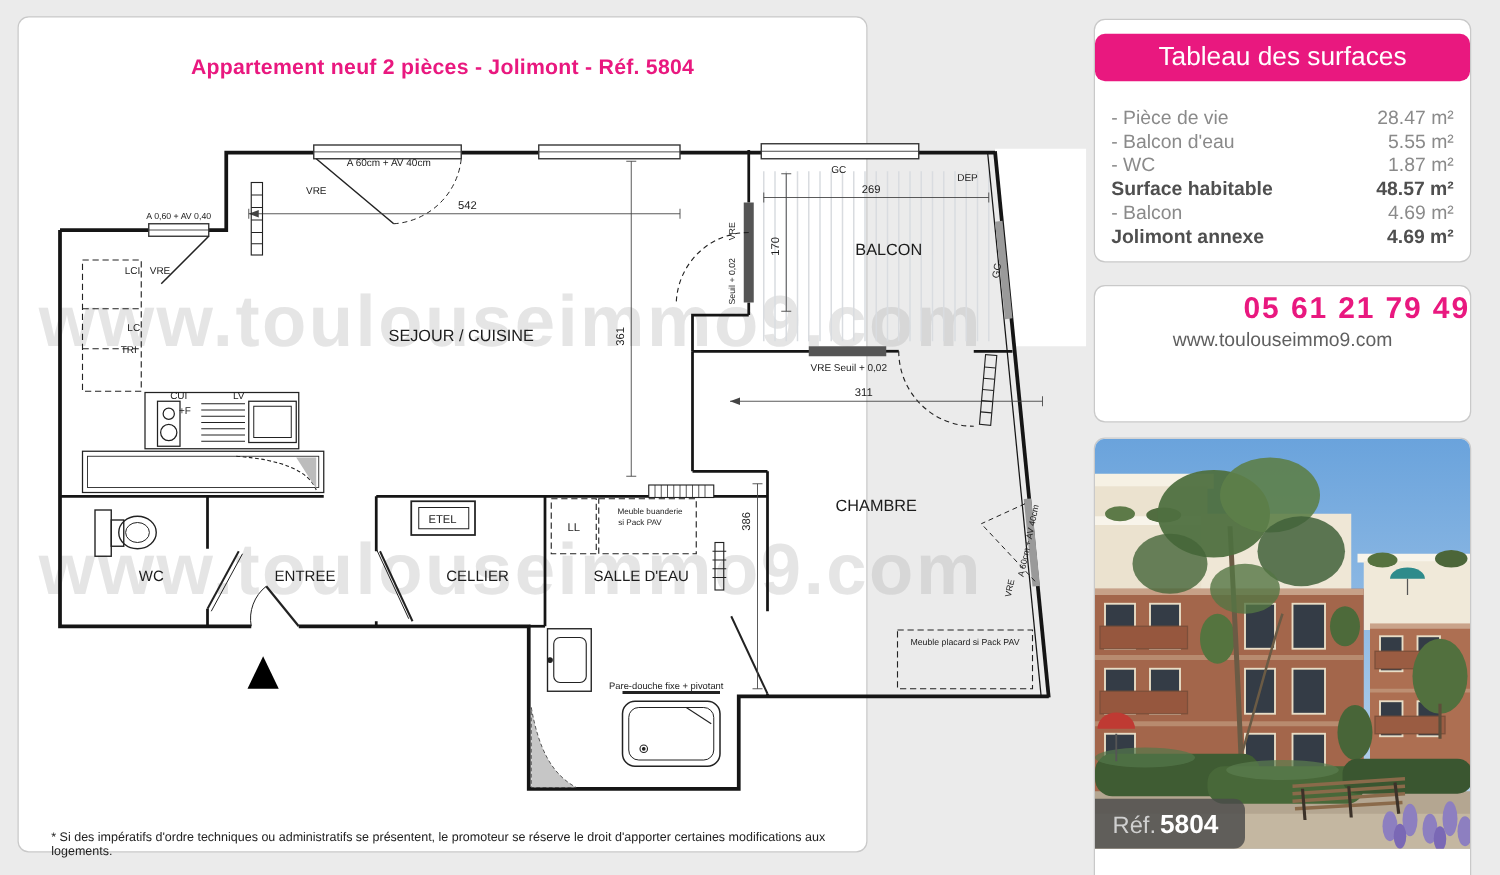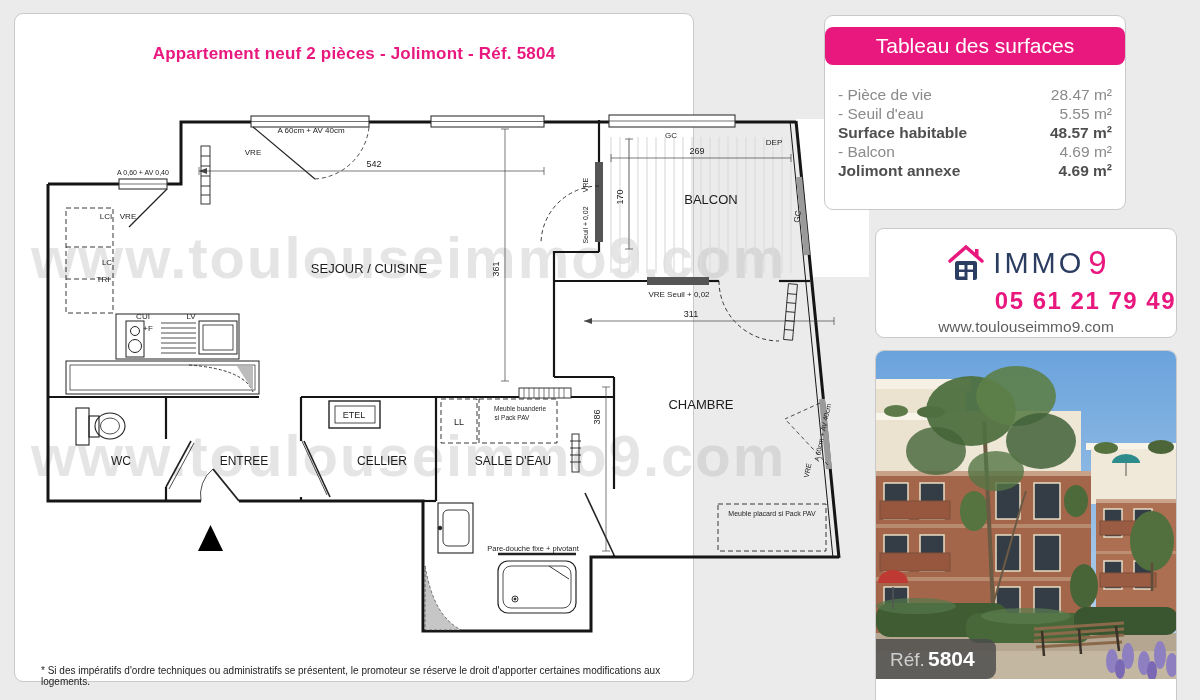--- a/index.html
+++ b/index.html
@@ -10,21 +10,21 @@
   
   #main-panel{left:14px;top:13px;width:680px;height:669px;}
   #plan-title{position:absolute;left:0;top:30px;width:100%;text-align:center;
               color:#e9187f;font-size:17px;font-weight:bold;letter-spacing:.2px;}
   .watermark{position:absolute;left:16px;width:840px;font-size:58px;font-weight:bold;
              letter-spacing:2px;color:rgba(173,173,173,.32);white-space:nowrap;pointer-events:none;}
   #wm1{top:210px;} #wm2{top:408px;}
   #plan-svg{position:absolute;left:24px;top:93px;}
   #disclaimer{position:absolute;left:26px;top:651px;font-size:10px;color:#222;}
   
-  #surfaces-card{left:824px;top:15px;width:302px;height:195px;}
+  #surfaces-card{left:875px;top:15px;width:302px;height:195px;}
   #surfaces-header{margin:11px 0 0 0;width:100%;height:38px;background:#e9187f;border-radius:8px;
                    color:#fff;font-size:21px;text-align:center;line-height:38px;}
   #surfaces-rows{padding:20px 13px 0 13px;}
   .srow{display:flex;justify-content:space-between;font-size:15.5px;line-height:19px;color:#8a8a8a;}
   .srow.bold{font-weight:bold;color:#4f4f4f;}
   
   #agency-card{left:875px;top:228px;width:302px;height:110px;text-align:center;}
   #logo-row{margin-top:14px;display:flex;align-items:center;justify-content:center;gap:6px;}
   #brand-immo{font-size:29px;color:#2c3d62;letter-spacing:3px;}
   #brand-nine{font-size:33px;color:#e9187f;margin-left:-2px;}
@@ -259,52 +259,43 @@
   </div>
 
   <div class="card" id="surfaces-card">
     <div id="surfaces-header">Tableau des surfaces</div>
     <div id="surfaces-rows">
         <div class="srow">
           <span class="slabel">- Pièce de vie</span>
           <span class="sval">28.47 m²</span>
         </div>
         <div class="srow">
-          <span class="slabel">- Seuil d'eau</span>
+          <span class="slabel">- Balcon d'eau</span>
           <span class="sval">5.55 m²</span>
+        </div>
+        <div class="srow">
+          <span class="slabel">- WC</span>
+          <span class="sval">1.87 m²</span>
         </div>
         <div class="srow bold">
           <span class="slabel">Surface habitable</span>
           <span class="sval">48.57 m²</span>
         </div>
         <div class="srow">
           <span class="slabel">- Balcon</span>
           <span class="sval">4.69 m²</span>
         </div>
         <div class="srow bold">
           <span class="slabel">Jolimont annexe</span>
           <span class="sval">4.69 m²</span>
         </div>
       </div>
   </div>
 
   <div class="card" id="agency-card">
-    <div id="logo-row">
-      <svg width="42" height="40" viewBox="0 0 42 40">
-        <polyline points="5,18 21,4 37,18" fill="none" stroke="#e9187f" stroke-width="3.5" stroke-linecap="round"></polyline>
-        <rect x="30" y="6" width="3.5" height="7" fill="#e9187f"></rect>
-        <rect x="10" y="18" width="22" height="19" rx="2.5" fill="#2c3d62"></rect>
-        <rect x="14" y="22" width="5.5" height="4.5" fill="#fff"></rect>
-        <rect x="22.5" y="22" width="5.5" height="4.5" fill="#fff"></rect>
-        <rect x="14" y="29" width="5.5" height="4.5" fill="#fff"></rect>
-        <rect x="22.5" y="29" width="5.5" height="8" fill="#fff"></rect>
-      </svg>
-      <span id="brand-immo">IMMO</span>
-        <span id="brand-nine">9</span>
-    </div>
     <div id="phone">05 61 21 79 49</div>
     <div id="website">www.toulouseimmo9.com</div>
   </div>
 
   <div class="card" id="photo-card">
     <svg width="302" height="328" viewBox="0 0 302 328">
       <defs>
         <linearGradient id="sky" x1="0" y1="0" x2="0" y2="1">
           <stop offset="0" stop-color="#6aa3dc"></stop>
             <stop offset="1" stop-color="#c2d9ee"></stop>

